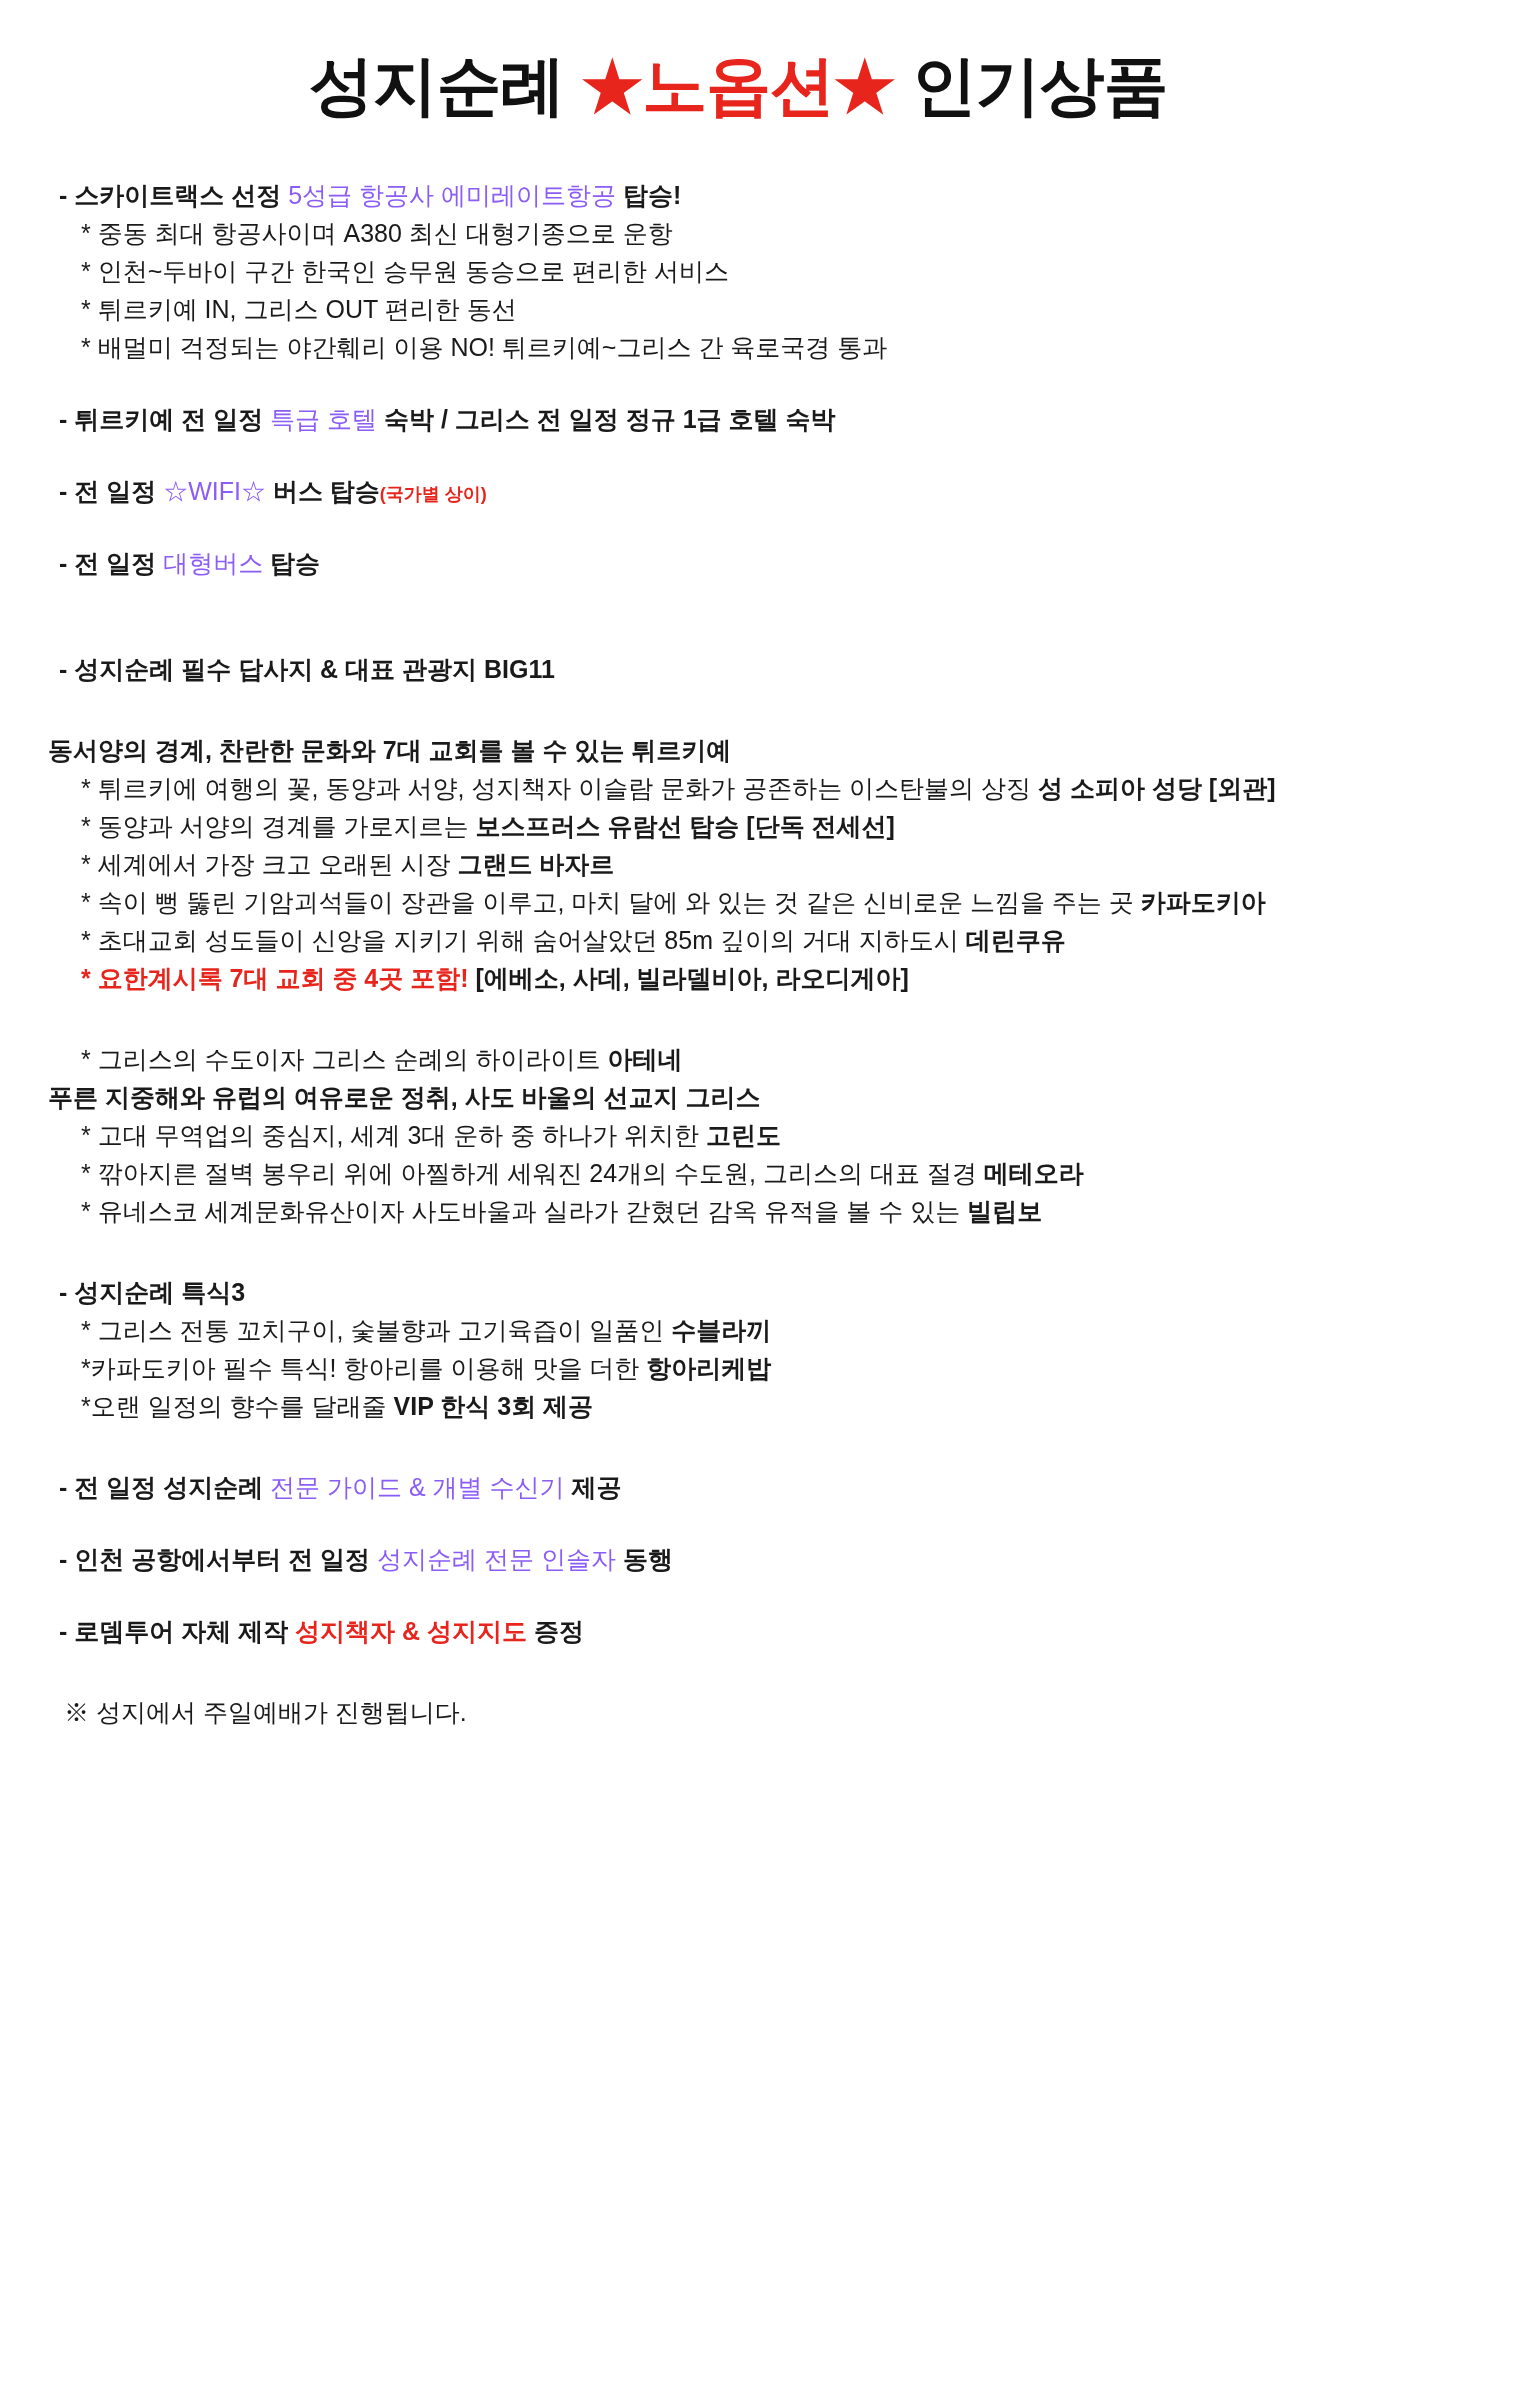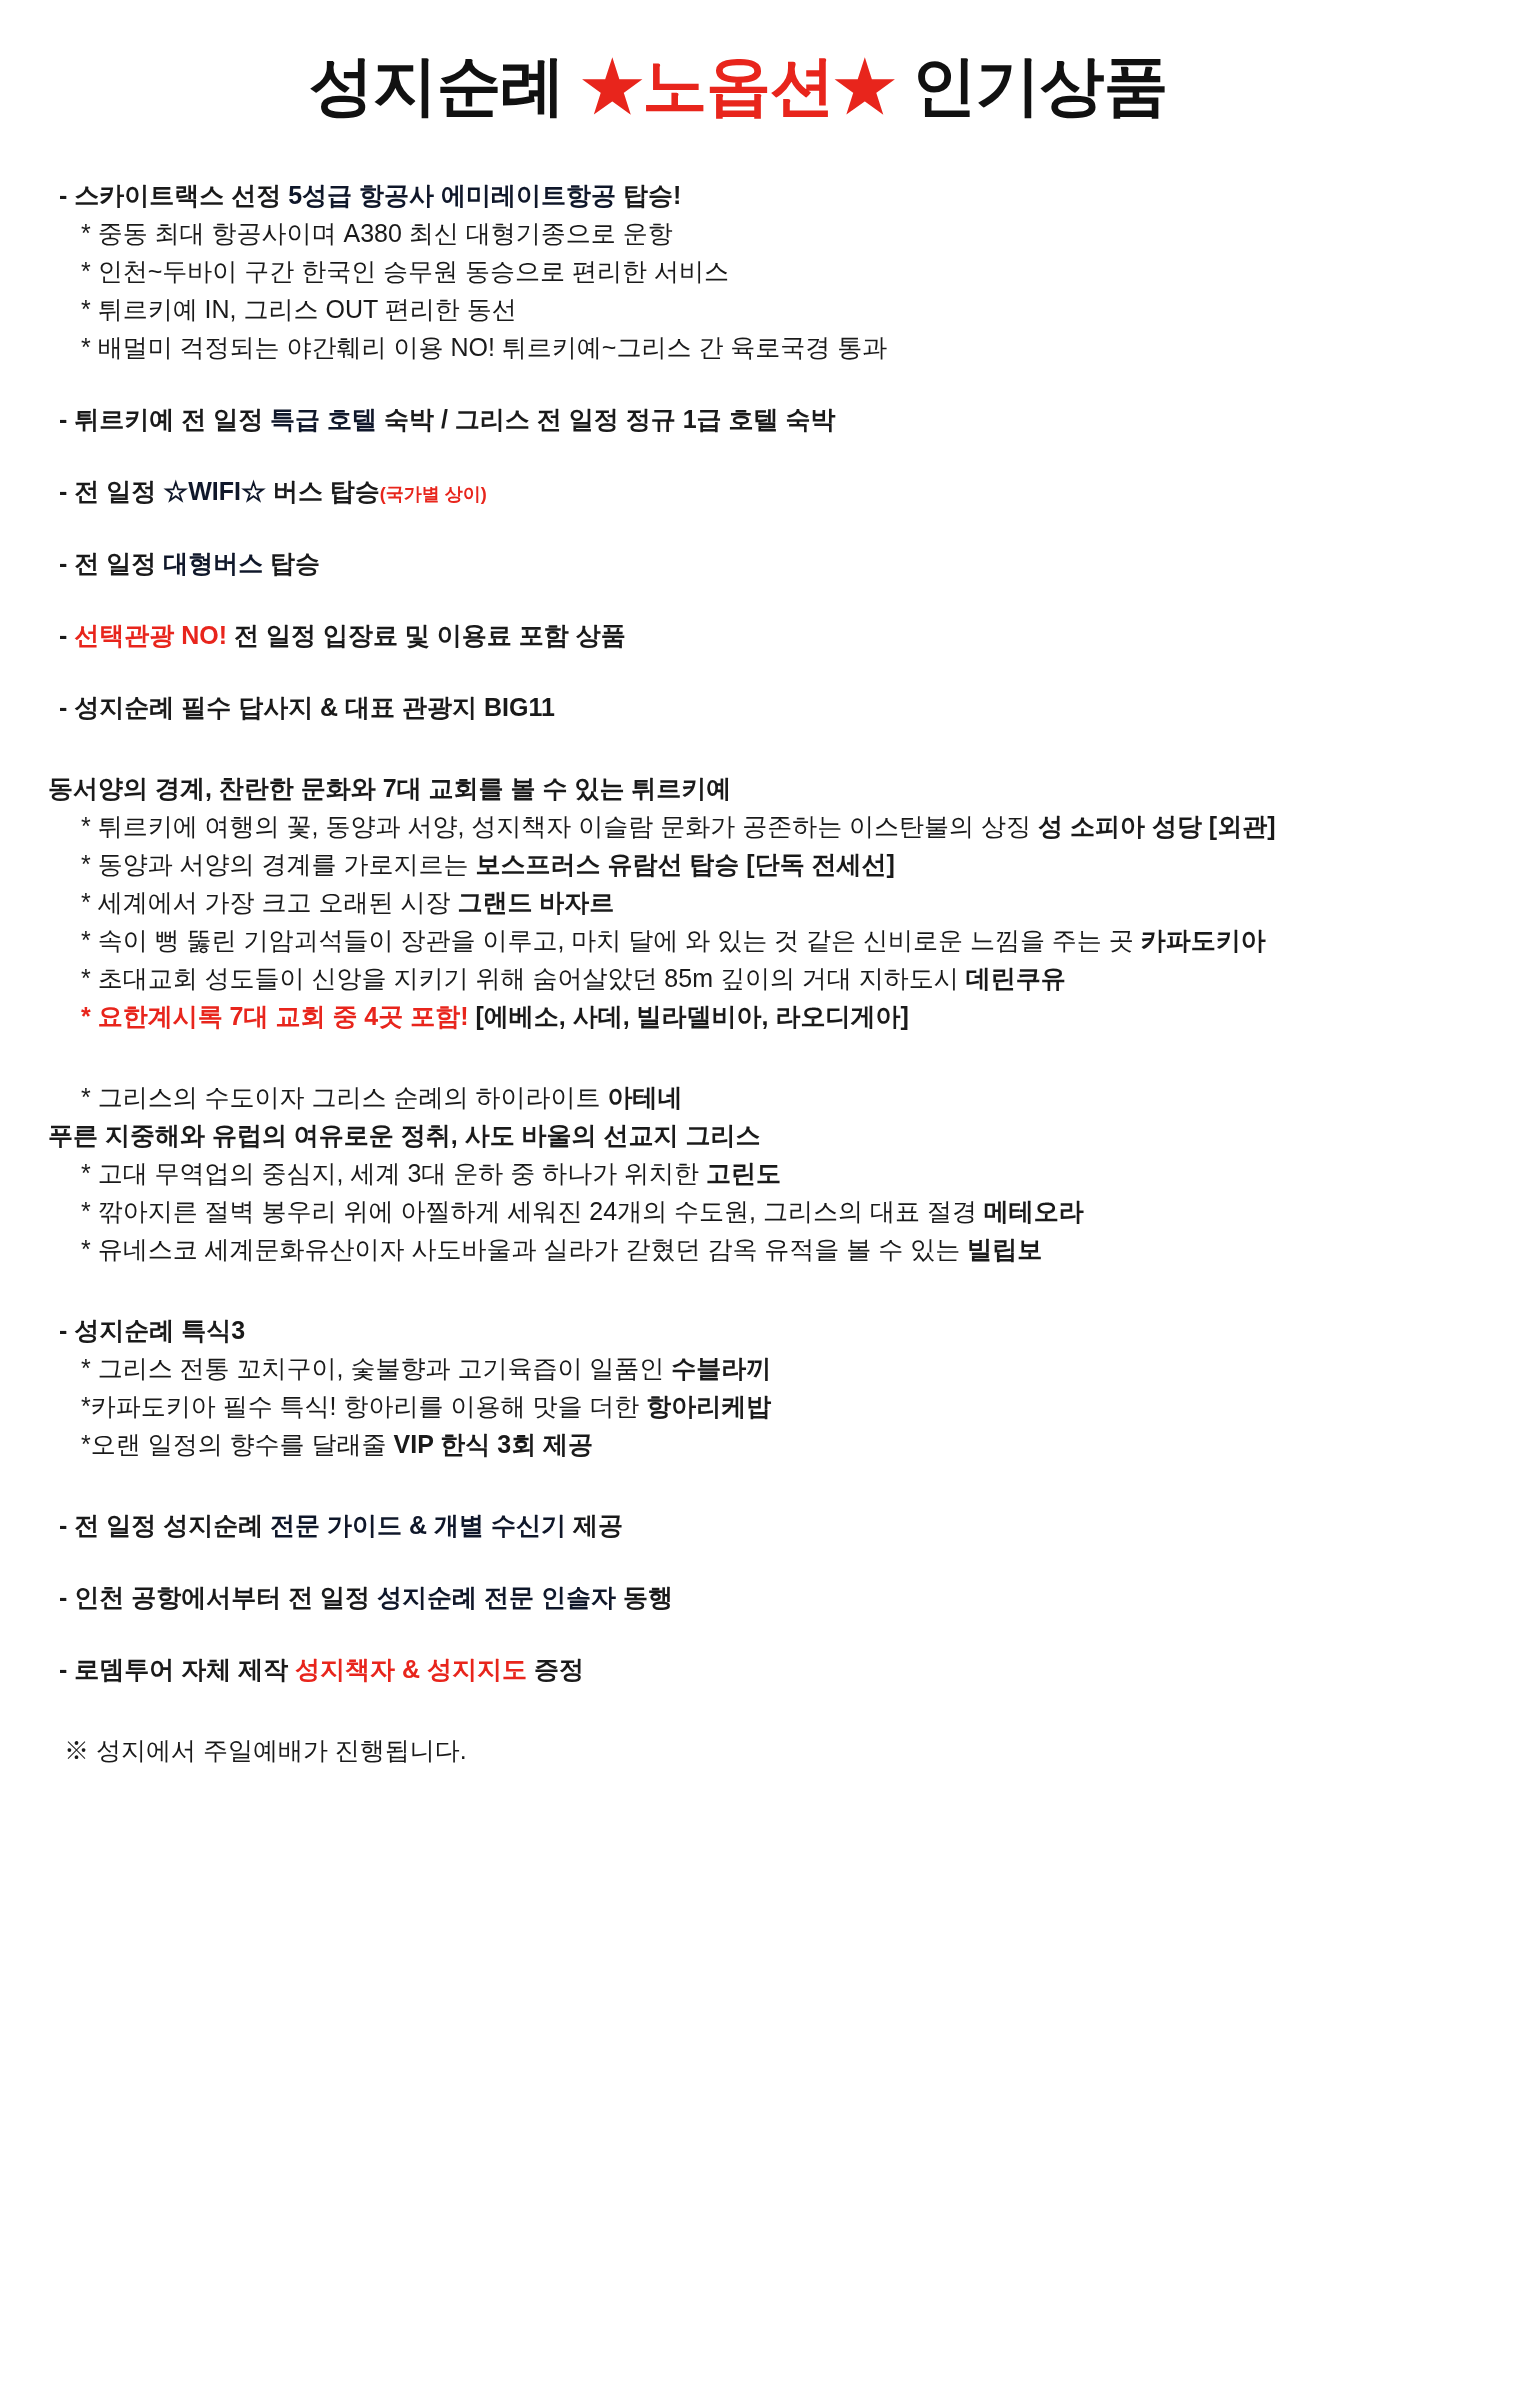--- a/index.html
+++ b/index.html
@@ -55,21 +55,21 @@
   }
   .line.head {            
     font-weight: bold;
     padding-left: 10px;
   }
   .line.note {
     font-weight: normal;
     padding-left: 26px;
   }
   .b { font-weight: bold; margin-top: 24px; }
-  .blue { color: #0f172a; font-weight: bold; margin-top: 24px; }
+  .blue { color: #8b5cf6; font-weight: normal; margin-top: 24px; }
   .red  { color: #e8251c; font-weight: bold; }
   .small { font-size: 18px; }
   .gap-m  { height: 34px; }
   .gap-l  { height: 43px; }
 </style>
 </head>
 <body>
 
 <div class="page">
 
@@ -100,23 +100,20 @@
   </div>
 
   <div class="gap-m"></div>
 
   <div class="line lead">
     <span>- 전 일정 </span><span class="blue">대형버스</span><span> 탑승</span>
   </div>
 
   <div class="gap-m"></div>
 
-  <div class="line lead">
-    <span>- </span><span class="red">선택관광 NO!</span><span> 전 일정 입장료 및 이용료 포함 상품</span>
-  </div>
 
   <div class="gap-m"></div>
 
   <div class="line lead">- 성지순례 필수 답사지 &amp; 대표 관광지 BIG11</div>
 
   <div class="gap-l"></div>
 
   <div class="block">
     <div class="line head">동서양의 경계, 찬란한 문화와 7대 교회를 볼 수 있는 튀르키예</div>
 

